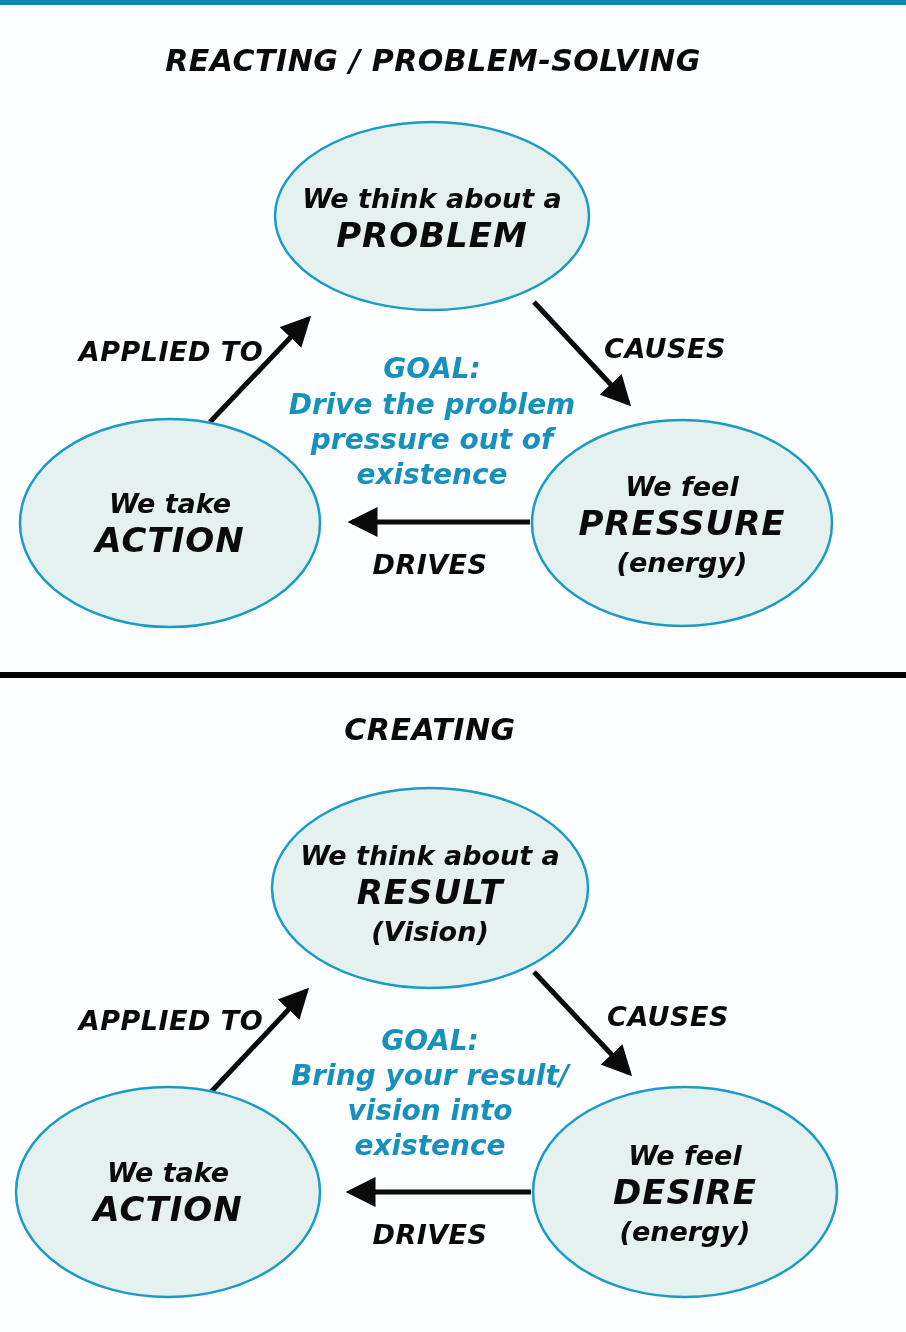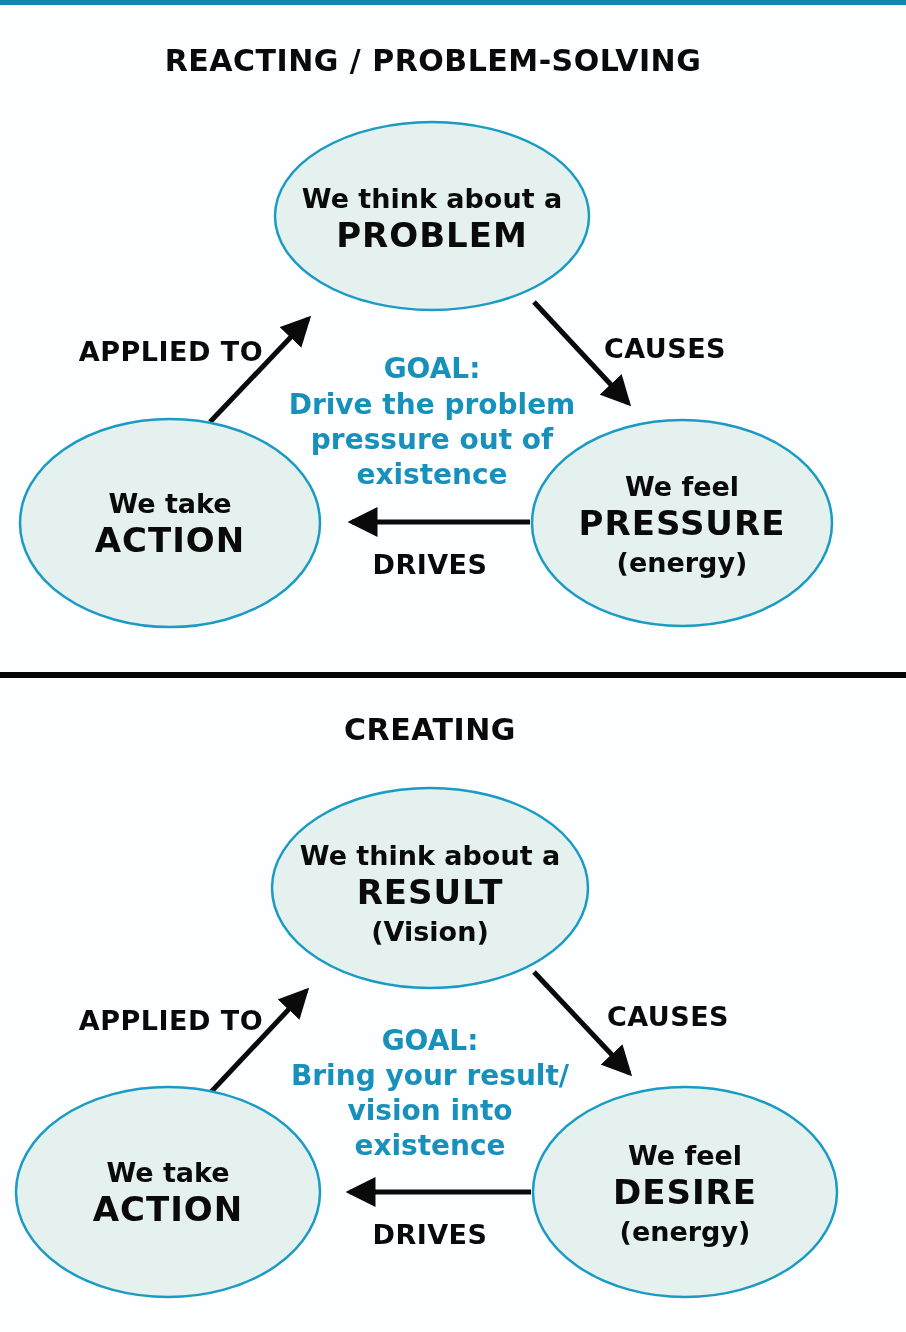--- a/index.html
+++ b/index.html
@@ -4,21 +4,21 @@
 <style>
   html, body {
     margin: 0;
     padding: 0;
     background: #fcfeff;
     width: 906px;
     height: 1332px;
     overflow: hidden;
     font-family: "DejaVu Sans", "Liberation Sans", sans-serif;
   }
-  .page { width: 906px; height: 1156px; position: relative; }
+  .page { width: 906px; height: 1156px; position: relative; font-style: italic; }
   .accent-bar { width: 906px; height: 5px; background: #0e87ad; }
   .divider { width: 906px; height: 6px; background: #050505; }
   svg.diagram { display: block; }
   svg text {
     font-family: "DejaVu Sans", "Liberation Sans", sans-serif;
     fill: #0a0a0a;
     text-anchor: middle;
   }
   .title      { font-size: 30px; font-weight: bold; letter-spacing: 0.5px; }
   .node-line  { font-size: 27px; font-weight: bold; }

